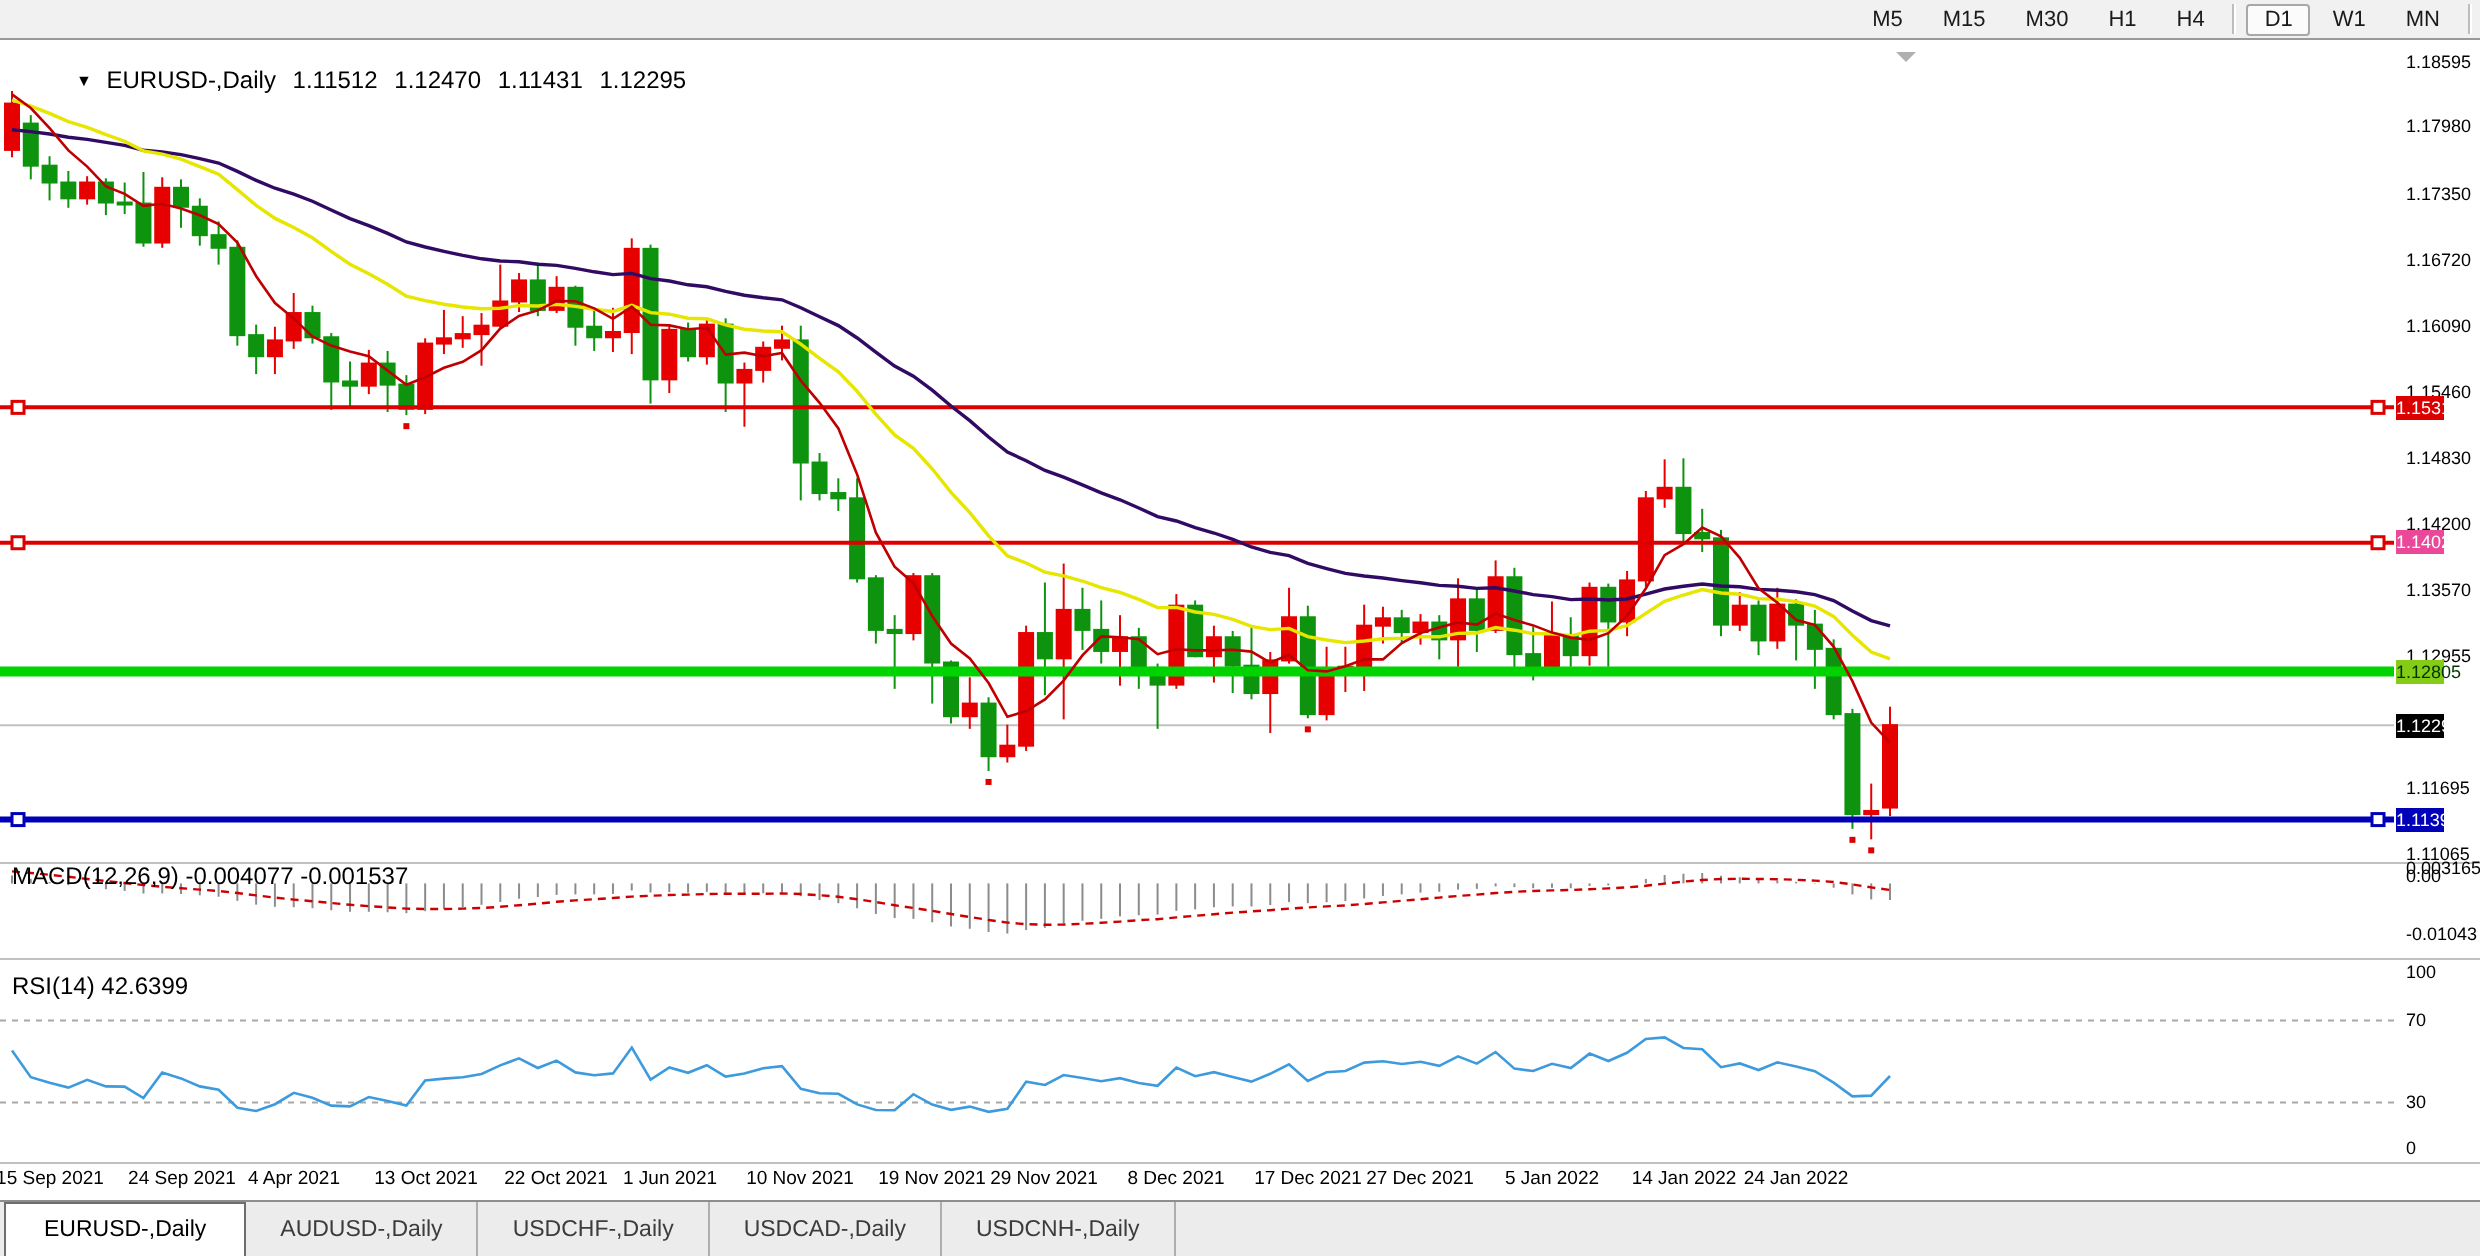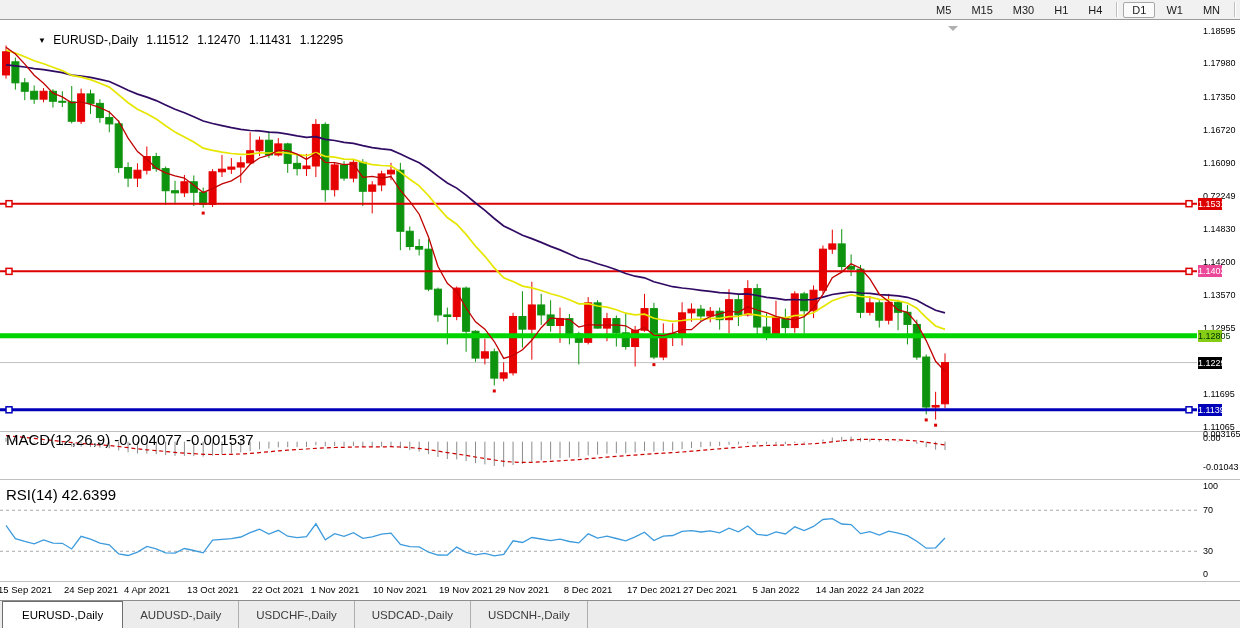--- a/index.html
+++ b/index.html
@@ -9,21 +9,21 @@
   #tfbar{position:absolute;left:0;top:0;width:1240px;height:19px;background:#f1f1f1;
          border-bottom:1px solid #9a9a9a;display:flex;align-items:center;font-size:11px;color:#1a1a1a;justify-content:flex-end;}
   .tfbtn{padding:1px 8px;margin:0 1px;cursor:default;border:1px solid transparent;border-radius:2px;}
   .tfbtn.active{background:#fbfbfb;border:1px solid #a8a8a8;}
   .tfsep{width:1px;height:15px;background:#bdbdbd;border-right:1px solid #fff;margin:0 4px;}
   
   #chart{position:absolute;left:0;top:20px;}
   #title{position:absolute;left:6px;top:33px;font-size:12px;color:#000;white-space:nowrap;margin-left:32px;}
   #title .arrow{font-size:8px;vertical-align:1px;margin-right:4px;}
   #title span{margin-right:5px;}
-  .pane-label{position:absolute;left:6px;font-size:15px;color:#000;white-space:nowrap;z-index:5;}
+  .pane-label{position:absolute;left:6px;font-size:12px;color:#000;white-space:nowrap;z-index:5;}
   
   .ylab{position:absolute;left:1203px;font-size:9px;color:#000;z-index:2;white-space:nowrap;}
   .badge{position:absolute;left:1198px;width:24px;height:12px;z-index:3;font-size:9px;
          line-height:12px;white-space:nowrap;}
   .datelab{position:absolute;top:584px;font-size:9.5px;color:#000;transform:translateX(-50%);white-space:nowrap;z-index:2;}
   
   #tabbar{position:absolute;left:0;bottom:0;width:1240px;height:27px;background:#ececec;
           border-top:1px solid #8e8e8e;display:flex;align-items:stretch;font-size:11.5px;color:#3c3c3c;}
   .tab{display:flex;align-items:center;padding:0 17px;border-right:1px solid #aeaeae;cursor:default;}
   .tab.active{background:#fff;border:1px solid #6e6e6e;border-bottom:none;border-right:1px solid #6e6e6e;
@@ -595,21 +595,21 @@
       <line x1="0" y1="561.5" x2="1240" y2="561.5" stroke="#c0c0c0" stroke-width="1"></line>
       <polygon points="948,6 958,6 953,11" fill="#b0b0b0"></polygon>
     </svg>
 
   <div id="ylabels">
       <div class="ylab" style="top:26px">1.18595</div>
       <div class="ylab" style="top:58px">1.17980</div>
       <div class="ylab" style="top:92px">1.17350</div>
       <div class="ylab" style="top:125px">1.16720</div>
       <div class="ylab" style="top:158px">1.16090</div>
-      <div class="ylab" style="top:191px">0.72249</div>
+      <div class="ylab" style="top:191px">1.15460</div>
       <div class="ylab" style="top:224px">1.14830</div>
       <div class="ylab" style="top:257px">1.14200</div>
       <div class="ylab" style="top:290px">1.13570</div>
       <div class="ylab" style="top:323px">1.12955</div>
       <div class="ylab" style="top:389px">1.11695</div>
       <div class="ylab" style="top:422px">1.11065</div>
     </div>
   <div id="badges">
       <div class="badge" style="top:198px;background:#dd0000;color:#ffffff">1.15314</div>
       <div class="badge" style="top:265px;background:#ec4899;color:#ffffff">1.14028</div>
@@ -625,21 +625,21 @@
       <div class="ylab" style="top:505px">70</div>
       <div class="ylab" style="top:546px">30</div>
       <div class="ylab" style="top:569px">0</div>
     </div>
   <div id="datelabels">
       <div class="datelab" style="left:25px">15 Sep 2021</div>
       <div class="datelab" style="left:91px">24 Sep 2021</div>
       <div class="datelab" style="left:147px">4 Apr 2021</div>
       <div class="datelab" style="left:213px">13 Oct 2021</div>
       <div class="datelab" style="left:278px">22 Oct 2021</div>
-      <div class="datelab" style="left:335px">1 Nov 2021</div>
+      <div class="datelab" style="left:335px">1 Jun 2021</div>
       <div class="datelab" style="left:400px">10 Nov 2021</div>
       <div class="datelab" style="left:466px">19 Nov 2021</div>
       <div class="datelab" style="left:522px">29 Nov 2021</div>
       <div class="datelab" style="left:588px">8 Dec 2021</div>
       <div class="datelab" style="left:654px">17 Dec 2021</div>
       <div class="datelab" style="left:710px">27 Dec 2021</div>
       <div class="datelab" style="left:776px">5 Jan 2022</div>
       <div class="datelab" style="left:842px">14 Jan 2022</div>
       <div class="datelab" style="left:898px">24 Jan 2022</div>
     </div>

